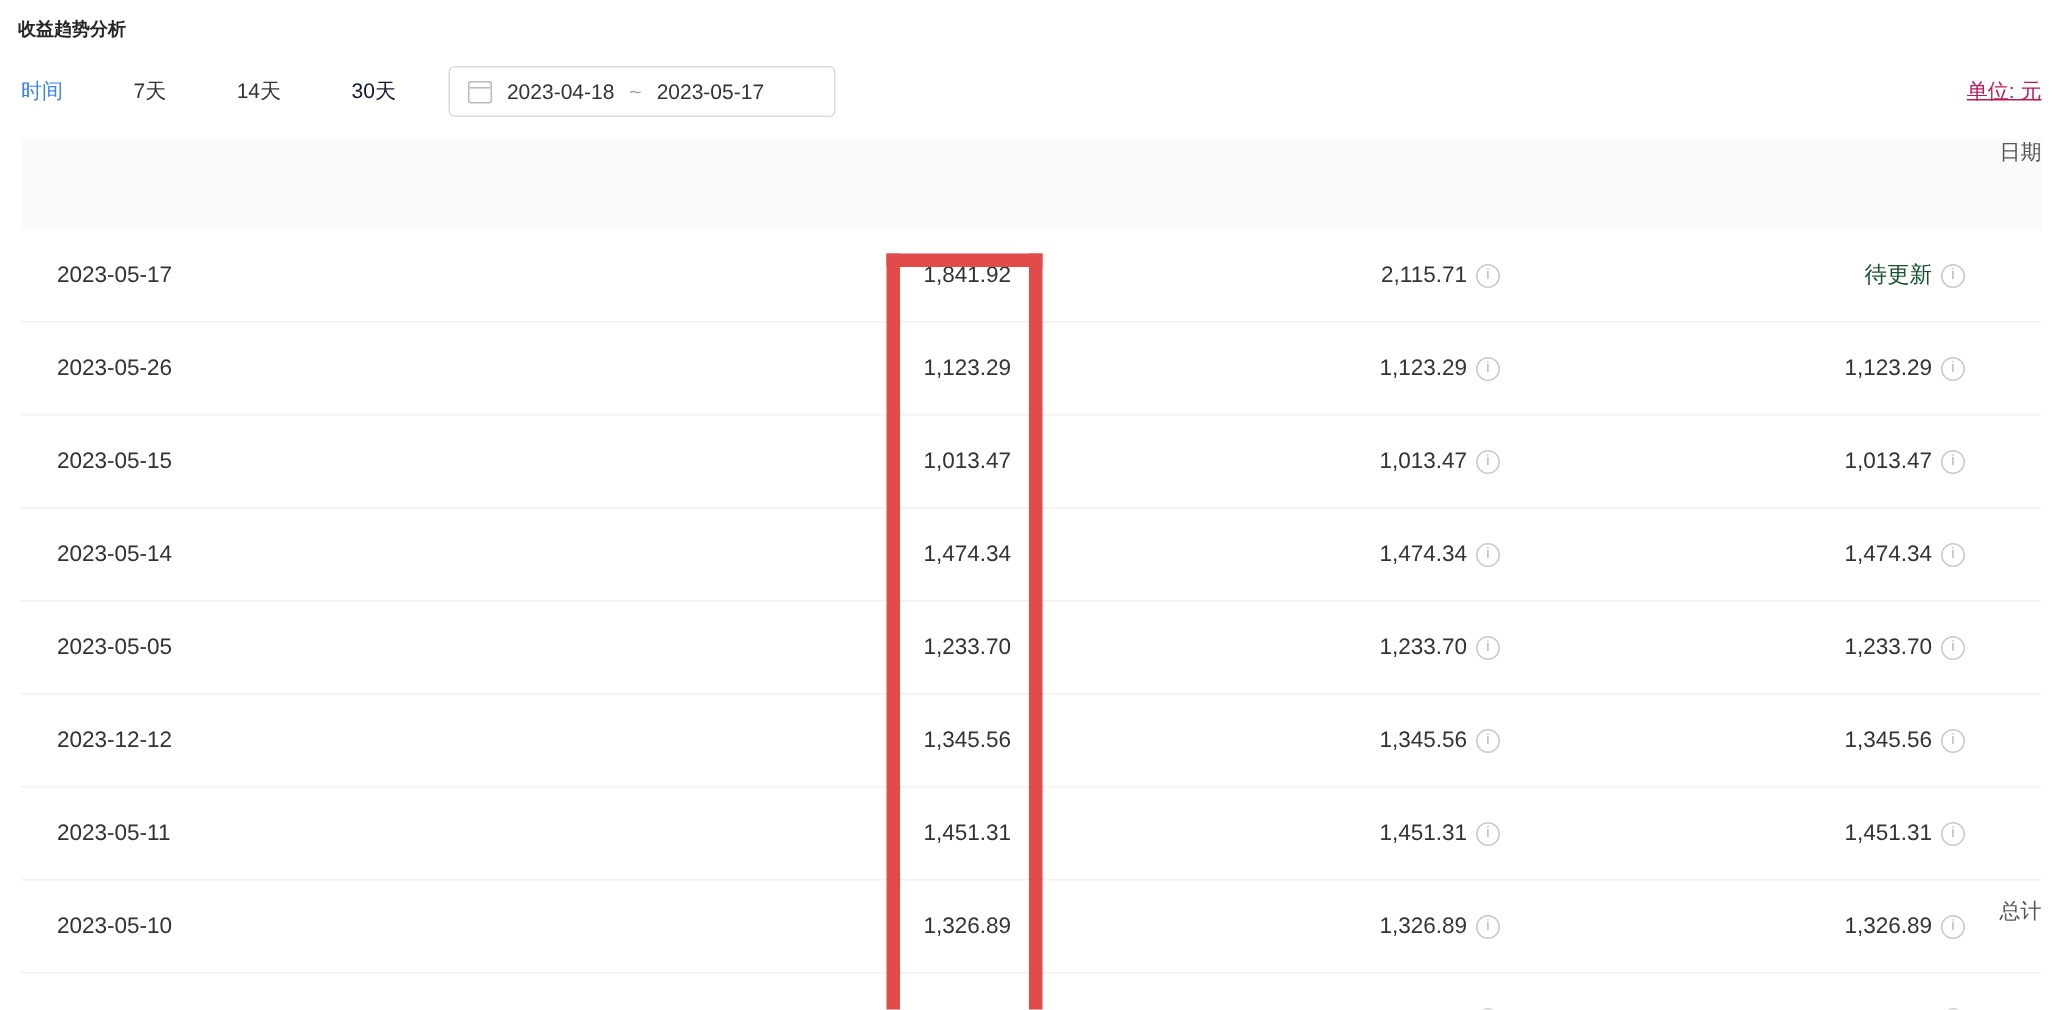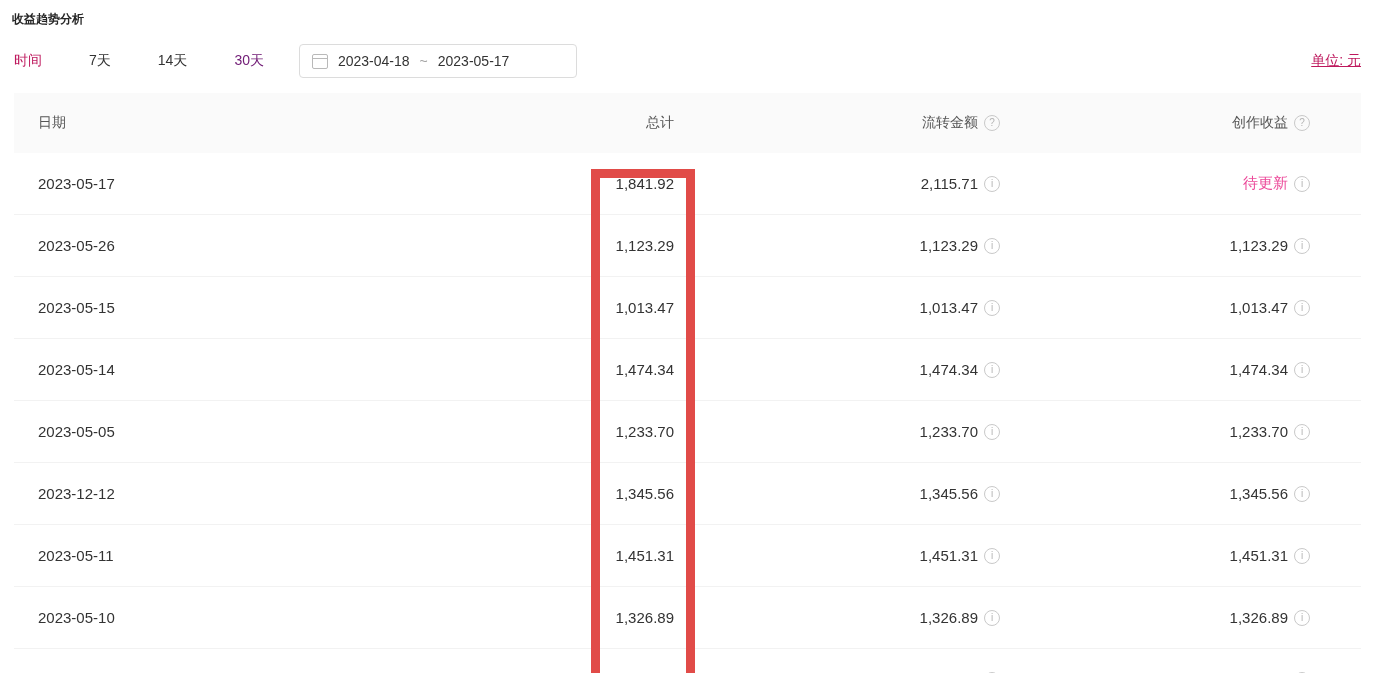--- a/index.html
+++ b/index.html
@@ -22,29 +22,29 @@
     line-height: 22px;
   }
 
   
   .filter-bar {
     display: flex;
     align-items: center;
     margin: 13px 14px 0 14px;
     height: 36px;
   }
-  .time-label { color: #be185d; font-size: 14px; margin-right: 28px; }
+  .time-label { color: #3b82f6; font-size: 14px; margin-right: 28px; }
   .time-opt   { color: #333; font-size: 14px; margin-right: 28px; cursor: pointer; margin-left: 19px; }
-  .time-opt.active { color: #701a75; }
+  .time-opt.active { color: #0f172a; }
   .date-range {
     display: flex;
     align-items: center;
     margin-left: 7px;
     height: 34px;
-    width: 278px;
+    width: 258px;
     box-sizing: border-box;
     border: 1px solid #dcdcdc;
     border-radius: 4px;
     padding: 0 12px;
     background: #fff;
   }
   .cal-icon {
     display: inline-block;
     width: 14px; height: 13px;
     border: 1px solid #b9b9b9;
@@ -60,25 +60,26 @@
     border-top: 1px solid #b9b9b9;
   }
   .date-val { font-size: 14px; color: #333; }
   .date-sep { font-size: 14px; color: #a0a0a0; margin: 0 10px; }
   .unit { margin-left: auto; font-size: 14px; color: #be185d; text-decoration: underline; }
 
   
   .table { margin: 14px 14px 0 14px; }
   .thead {
     display: flex;
-    align-items: center;
+    align-items: flex-end;
     height: 60px;
     background: #fafafa;
     font-size: 14px;
     color: #555;
+    flex-direction: column;
   }
   .tr {
     display: flex;
     align-items: center;
     height: 61px;
     border-bottom: 1px solid #f2f2f2;
     font-size: 15px;
     color: #333;
   }
   .th, .td { box-sizing: border-box; }
@@ -94,21 +95,21 @@
     width: 14px; height: 14px;
     border: 1px solid #c9c9c9;
     border-radius: 50%;
     color: #b5b5b5;
     font-size: 10px;
     line-height: 1;
     margin-left: 6px;
     flex: 0 0 auto;
     cursor: pointer;
   }
-  .pending { color: #ec4899; }
+  .pending { color: #14532d; }
 
   
   .highlight-rect {
     position: absolute;
     left: 591px;
     top: 161px;
     width: 104px;
     height: 600px;
     box-sizing: border-box;
     border: 9px solid #e14b48;

